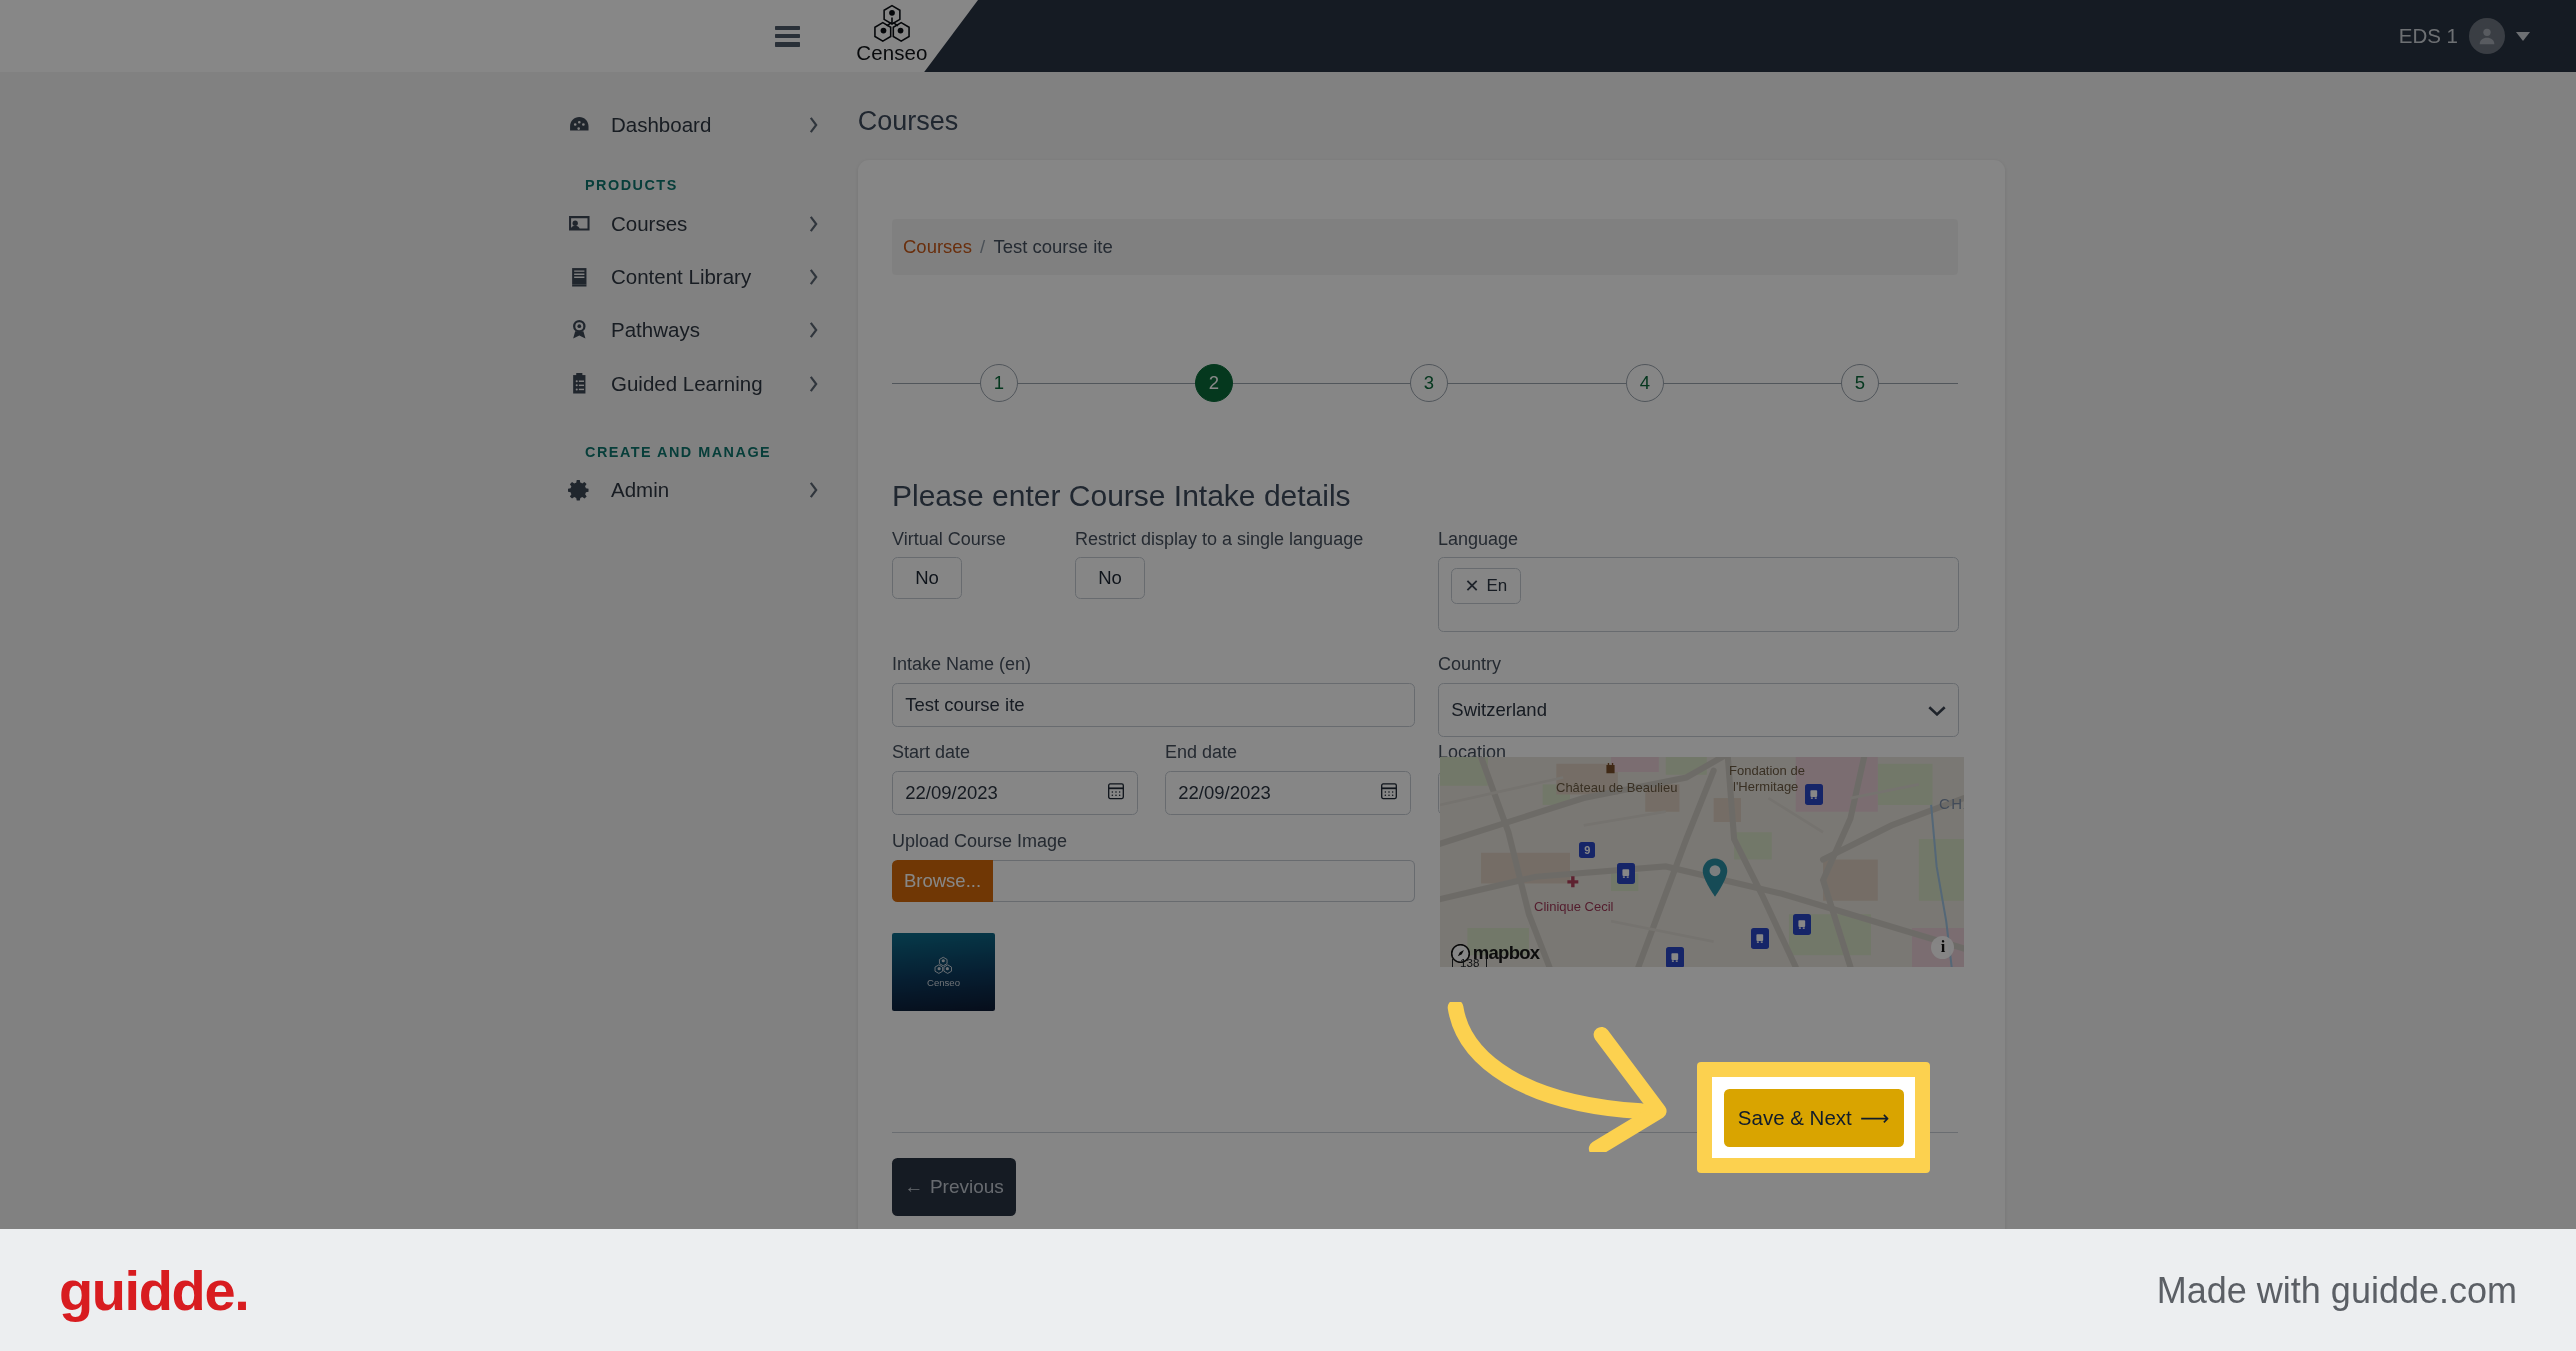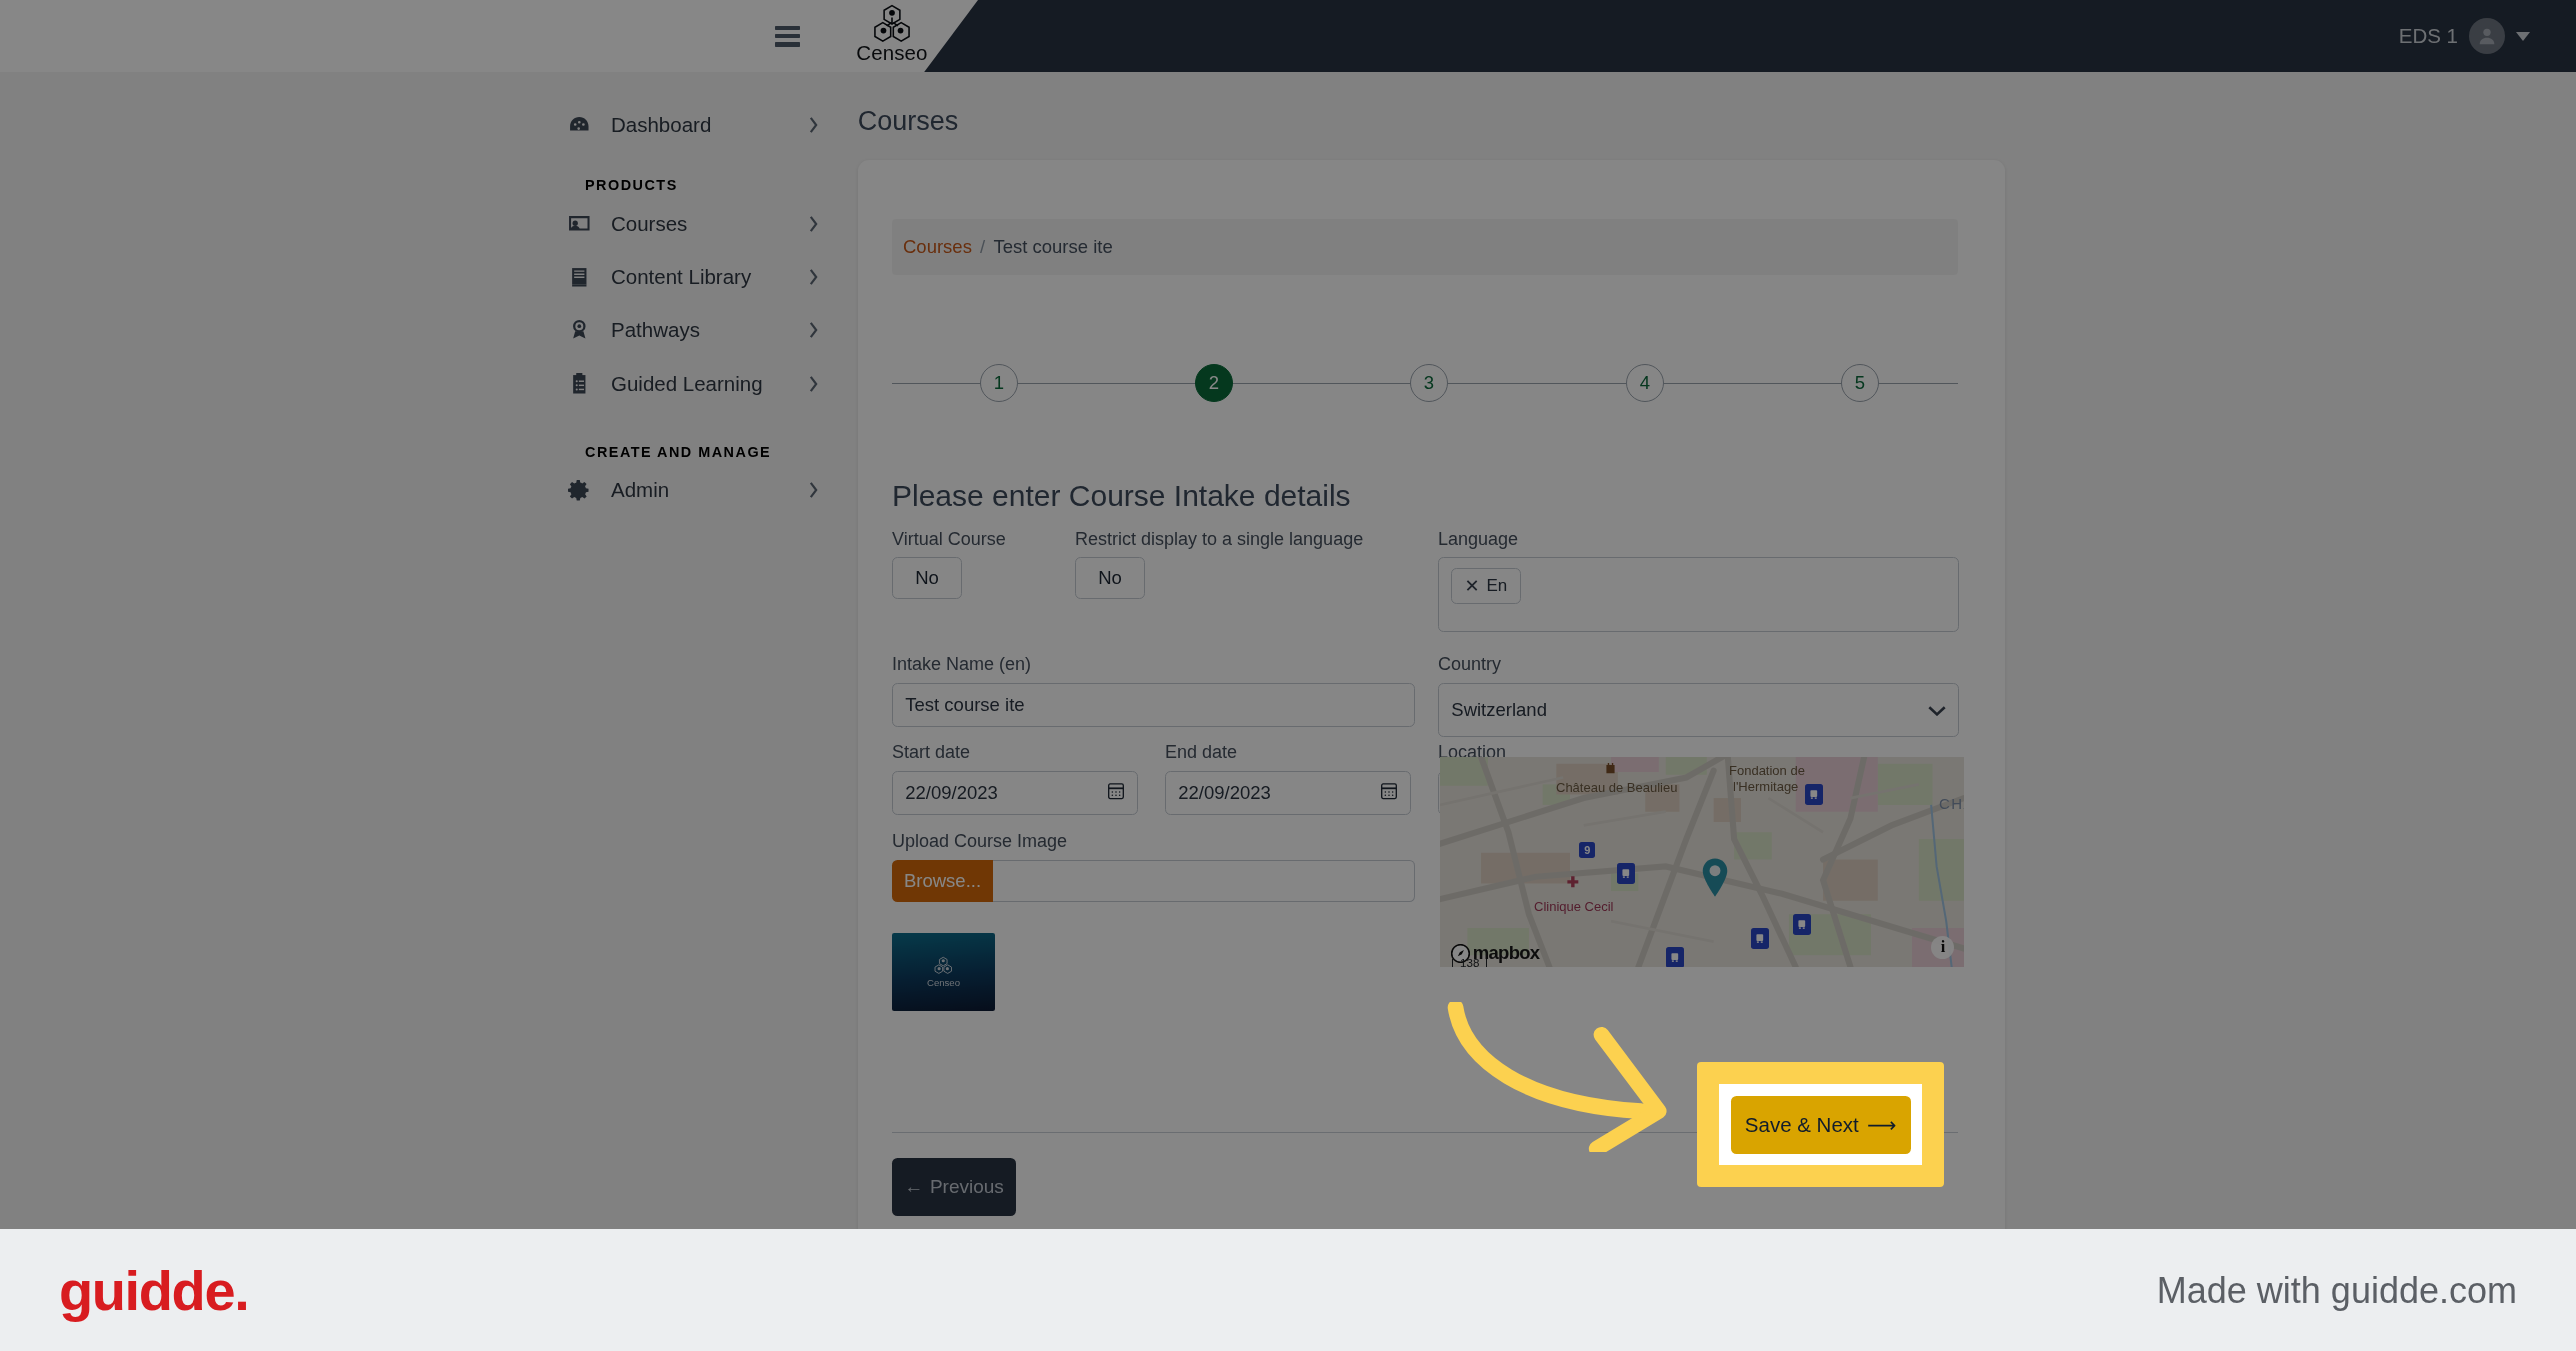--- a/index.html
+++ b/index.html
@@ -81,21 +81,21 @@
     display: flex; align-items: center; gap: 18px;
     cursor: pointer;
   }
   .nav-icon { width: 27px; height: 27px; flex: 0 0 27px; display:flex; align-items:center; justify-content:center; }
   .nav-icon svg { width: 24.6px; height: 24.6px; fill: #3e4856; }
   .nav-label { font-size: 20.5px; color: #2f3742; flex: 1; }
   .nav-chevron { width: 11px; height: 18px; }
   .nav-chevron svg { width: 11px; height: 18px; stroke: #5c6673; fill: none; stroke-width: 2.4; }
   .nav-section {
     margin-left: 585px; width: 253px;
-    font-size: 14.4px; letter-spacing: 1.5px; color: #000000;
+    font-size: 14.4px; letter-spacing: 1.5px; color: #0f766e;
     font-weight: 700; text-transform: uppercase;
   }
 
   
   .main { position: absolute; left: 851px; top: 72px; width: 1725px; height: 1156px; }
   .page-title {
     position: absolute; left: 6.8px; top: 34px;
     font-size: 27px; color: #3d4a5c;
   }
   .card {
@@ -234,21 +234,21 @@
   .save-btn {
     width: 180px; height: 58px; border-radius: 5.5px;
     background: #d9a400; color: #101c2c; font-size: 20.5px;
     display: flex; align-items: center; justify-content: center; gap: 8.2px;
     cursor: pointer;
   }
 
   
   .hl-wrap {
     position: absolute; left: 1697px; top: 1062px;
-    padding: 22px; background: #fcd14f; border-radius: 4.1px; z-index: 60; text-align: right;
+    padding: 15px; background: #fcd14f; border-radius: 4.1px; z-index: 60; text-align: right;
   }
   .hl-inner { padding: 11.6px; background: #ffffff; }
 
   .arrow-svg {
     position: absolute; left: 1443px; top: 1002px;
     width: 246px; height: 150px; z-index: 60; pointer-events: none;
   }
 
   
   .footer {

